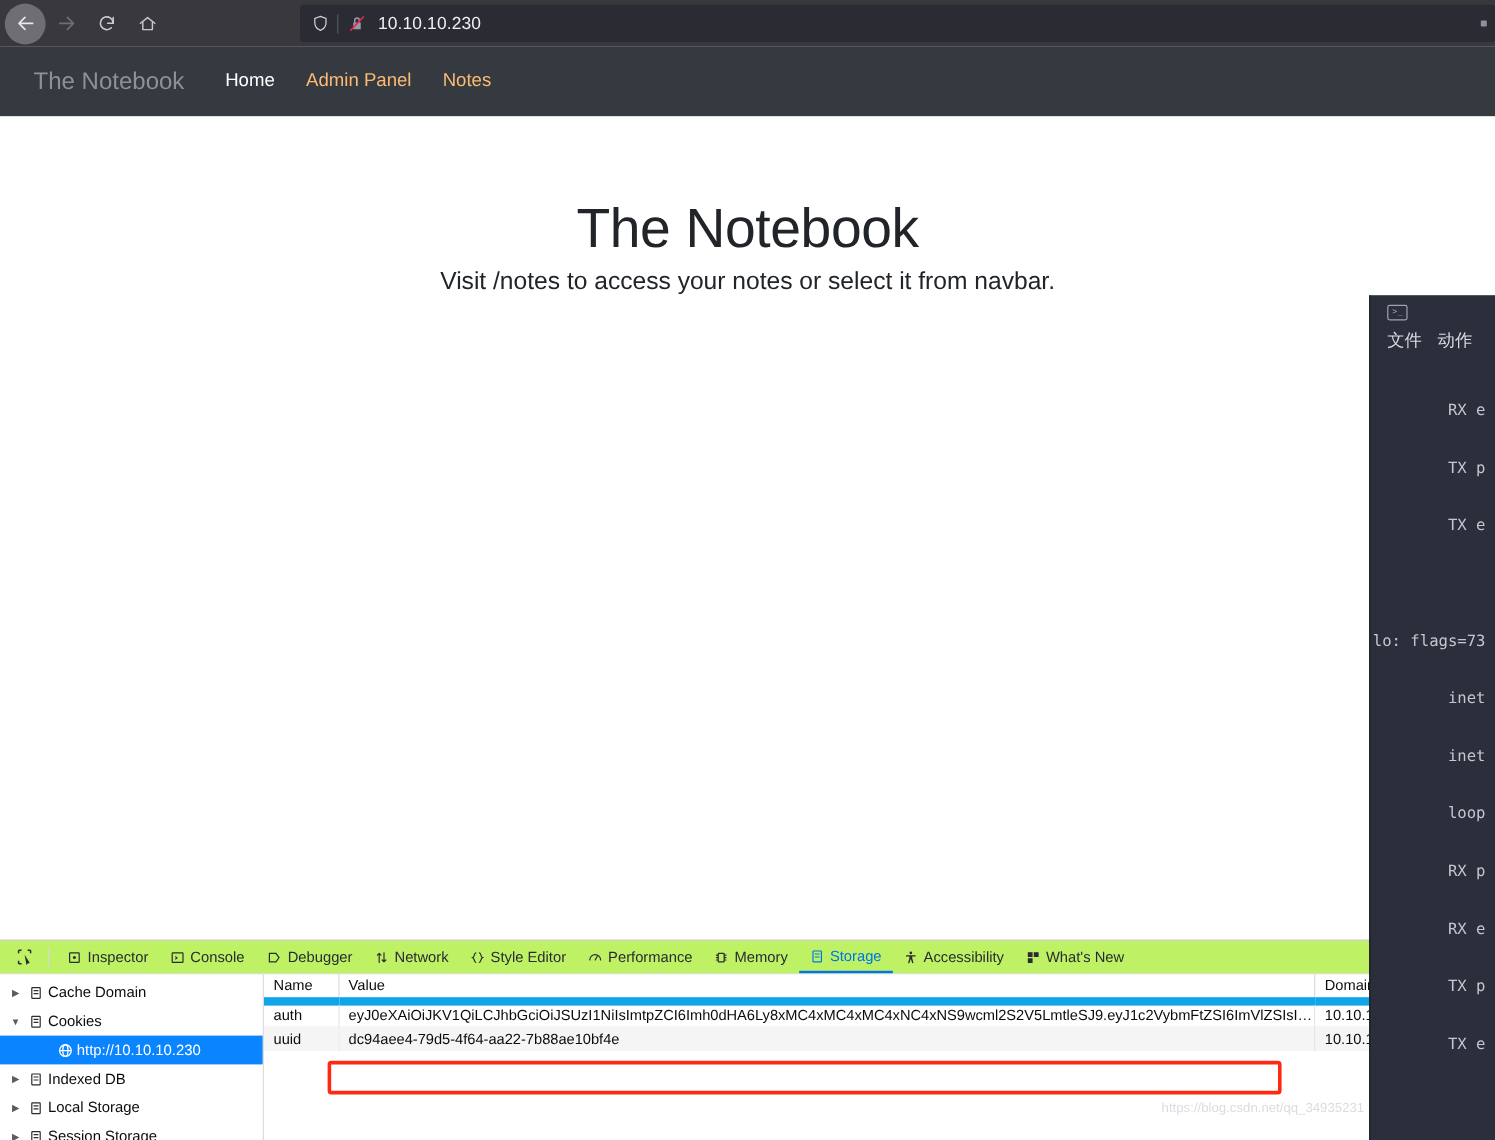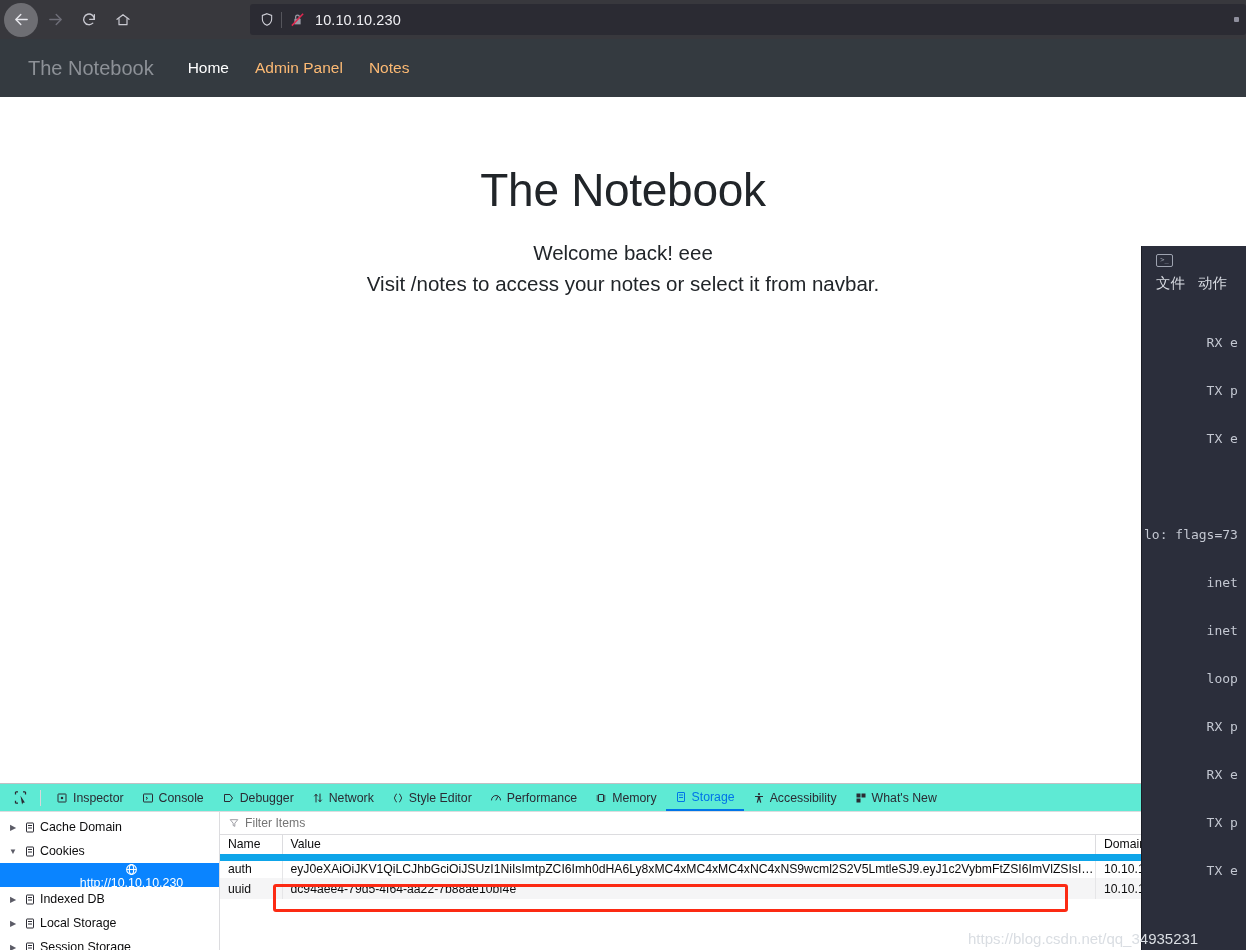--- a/index.html
+++ b/index.html
@@ -78,21 +78,21 @@
   .hero .lead2 { font-size: 20.5px; margin-top: 7px; }
 
   
   .devtools {
     position: absolute; left: 0; top: 783px; width: 1246px; height: 167px;
     background: #ffffff; border-top: 1px solid #c0c0c4;
   }
   .dt-tabbar {
     height: 28px; display: flex; align-items: center;
     border-bottom: 1px solid #dcdcdf;
-    background: #5eead4;
+    background: #bef264;
     padding-left: 6px;
   }
   .dt-picker {
     width: 28px; height: 24px; display:flex; align-items:center; justify-content:center;
     margin-right: 4px;
   }
   .dt-divider { width:1px; height:16px; background:#d7d7db; margin: 0 6px 0 2px; }
   .dt-tab {
     display: flex; align-items: center; gap: 5px;
     height: 27px; padding: 0 9px;
@@ -112,21 +112,21 @@
   .tree-row {
     display: flex; align-items: center; height: 24px;
     font-size: 12.4px; color: #0c0c0d; padding-left: 6px;
   }
   .tree-row.sel { background: #0a84ff; color: #ffffff; }
   .twisty {
     width: 14px; display:flex; align-items:center; justify-content:center;
     color:#5b5b66; font-size: 8px;
   }
   .tree-ico { width: 20px; display:flex; align-items:center; justify-content:center; }
-  .tree-row.child { padding-left: 44px; flex-direction: column; }
+  .tree-row.child { padding-left: 44px; }
 
   .dt-main { flex: 1; display: flex; flex-direction: column; min-width: 0; position: relative; }
   .filter-bar {
     height: 23px; border-bottom: 1px solid #dcdcdf;
     display: flex; align-items: center; padding-left: 9px; gap: 6px;
     background: #ffffff;
   }
   .filter-ph { font-size: 12.2px; color: #8c8c93; }
 
   table.cookies { width: 100%; border-collapse: collapse; table-layout: fixed; }
@@ -178,24 +178,23 @@
     font-family: "DejaVu Sans Mono", monospace;
     font-size: 13px; line-height: 16px;
     color: #c3c7d1; white-space: pre;
     padding-left: 2px;
   }
   .term-body .ln { height: 16px; }
 
   
   .watermark {
     position: absolute; left: 968px; top: 918px;
-    font-size: 15px; color: #d9dde2;
+    font-size: 11px; color: #d9dde2;
     font-family: "Liberation Sans", sans-serif;
     white-space: nowrap;
-    margin-top: 12px;
   }
 </style>
 </head>
 <body>
 
 <div id="root">
 
   <div class="browser-toolbar">
     <div class="nav-btns">
       <div class="nav-btn back">
@@ -248,21 +247,20 @@
     <div class="nav-links">
       <a class="nav-link active" href="#">Home</a>
       <a class="nav-link" href="#">Admin Panel</a>
       <a class="nav-link" href="#">Notes</a>
     </div>
   </div>
 
   <div class="page">
     <div class="hero">
       <h1>The Notebook</h1>
-      <div class="lead1">Welcome back! eee</div>
       <div class="lead2">Visit /notes to access your notes or select it from navbar.</div>
     </div>
   </div>
 
   <div class="devtools">
 
     <div class="dt-tabbar">
       <div class="dt-picker">
         <svg width="15" height="15" viewBox="0 0 24 24" fill="none" stroke="#2b2b33" stroke-width="2">
             <path d="M4 3h4M4 3v4M20 3h-4M20 3v4M4 21h4M4 21v-4"></path>
@@ -413,28 +411,20 @@
                 <rect x="5" y="3" width="14" height="18" rx="1"></rect>
                 <line x1="8" y1="8" x2="16" y2="8"></line>
                 <line x1="8" y1="13" x2="16" y2="13"></line>
               </svg>
           </span>
           <span>Session Storage</span>
         </div>
       </div>
 
       <div class="dt-main">
-        <div class="filter-bar">
-          <span>
-            <svg width="10" height="10" viewBox="0 0 24 24" fill="none" stroke="#8c8c93" stroke-width="2">
-                <polygon points="3 4 21 4 14 12.5 14 20 10 18 10 12.5"></polygon>
-              </svg>
-          </span>
-          <input class="filter-ph" style="border: none; outline: none; width: 300px; background: transparent; font-family: &quot;Liberation Sans&quot;, sans-serif;" placeholder="Filter Items">
-        </div>
 
         <table class="cookies">
           <thead>
             <tr>
               <th class="col-name">Name</th>
               <th class="col-value">Value</th>
               <th class="col-domain">Domain</th>
               <th class="col-path">Path</th>
             </tr>
           </thead>

